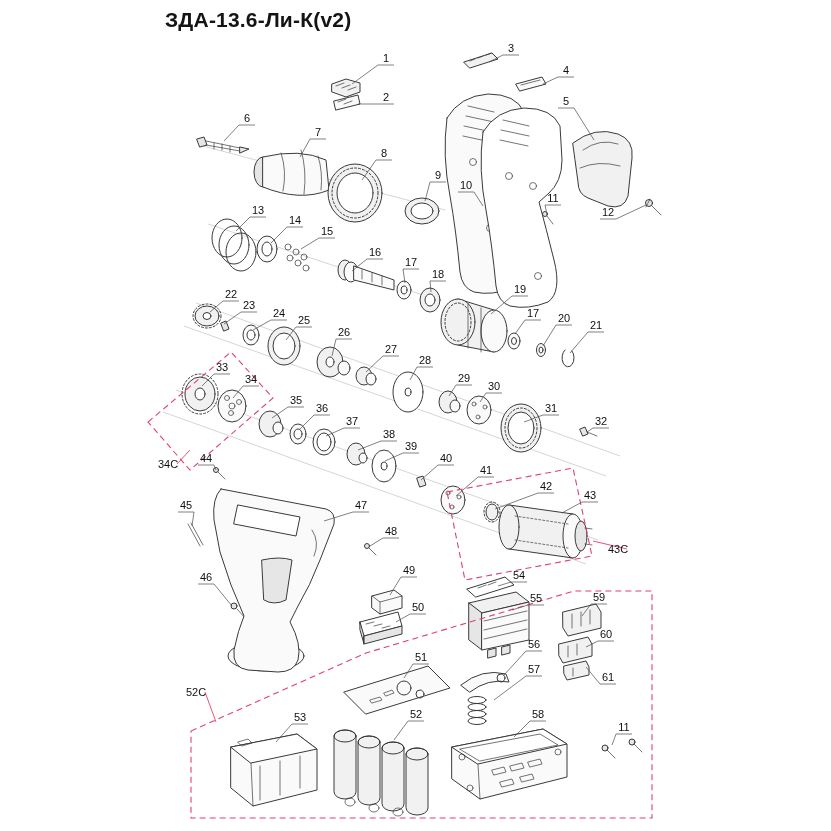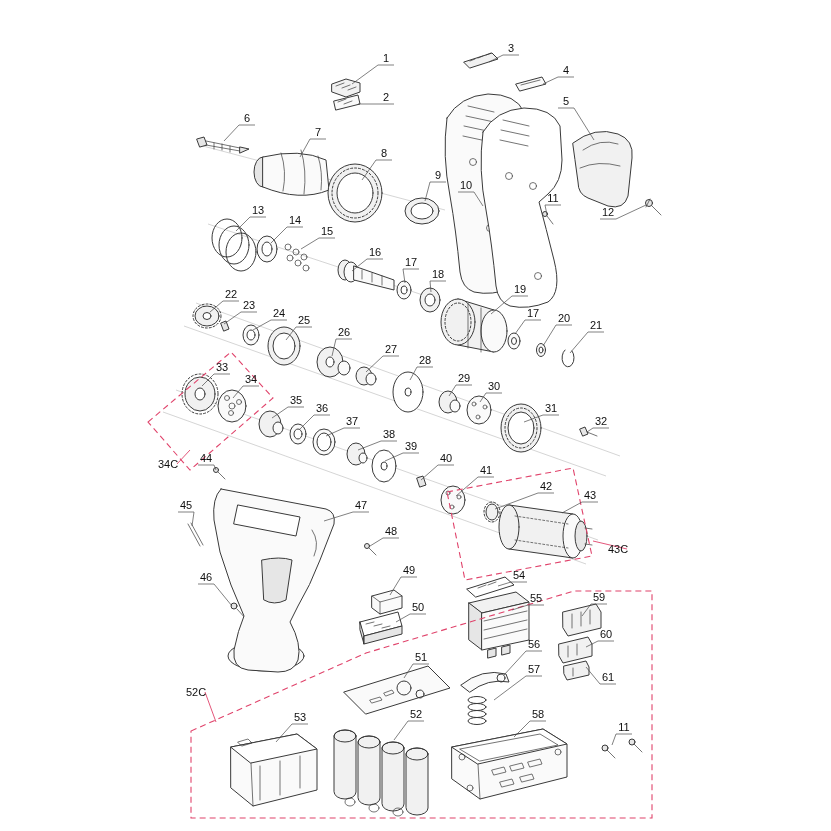--- a/index.html
+++ b/index.html
@@ -17,20 +17,21 @@
   .axes line{stroke:#b8b8b8;stroke-width:.6;}
   .part-num{font-family:"Liberation Sans",sans-serif;font-size:11px;fill:#101010;text-anchor:middle;}
   .leader{stroke:#4a4a4a;stroke-width:.7;}
   .dash{stroke-dasharray:2 2;}
 </style>
 </head>
 <body>
 
 <div class="stage">
 
+  <div class="title">ЗДА-13.6-Ли-К(v2)</div>
 
   <svg width="831" height="831" viewBox="0 0 831 831">
 
     <g class="axes">
       <line x1="203" y1="146" x2="445" y2="210"></line>
       <line x1="208" y1="224" x2="438" y2="300"></line>
       <line x1="196" y1="303" x2="620" y2="456"></line>
       <line x1="184" y1="326" x2="606" y2="476"></line>
       <line x1="176" y1="390" x2="598" y2="540"></line>
       <line x1="163" y1="412" x2="586" y2="564"></line>

